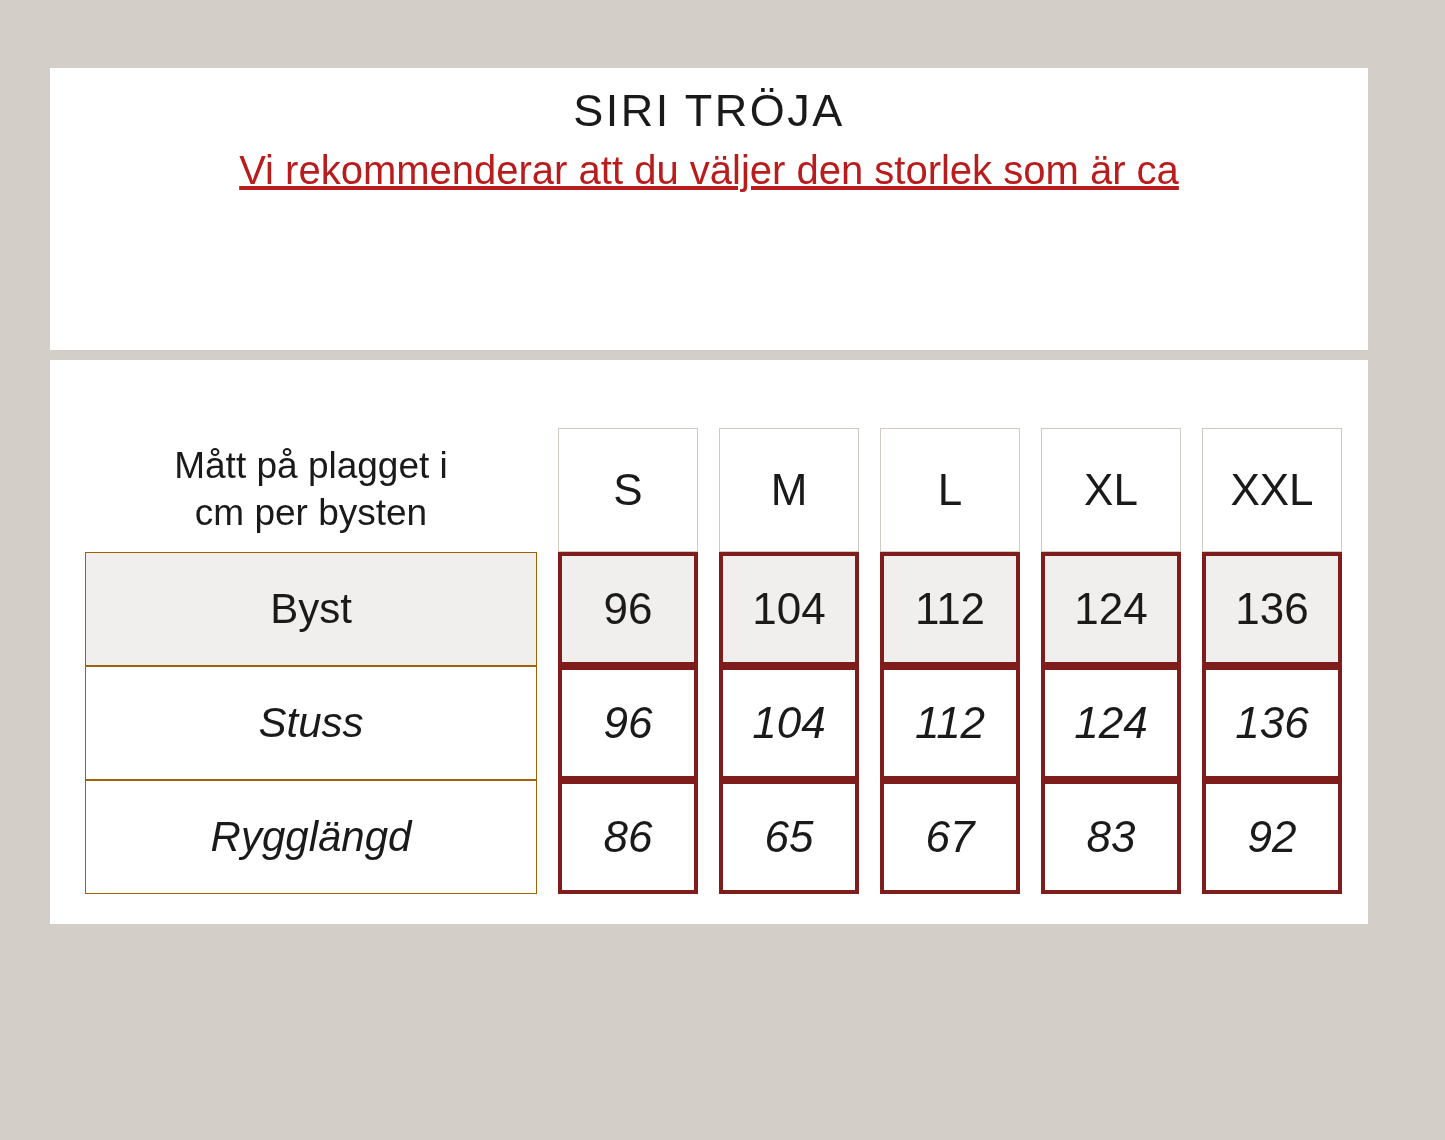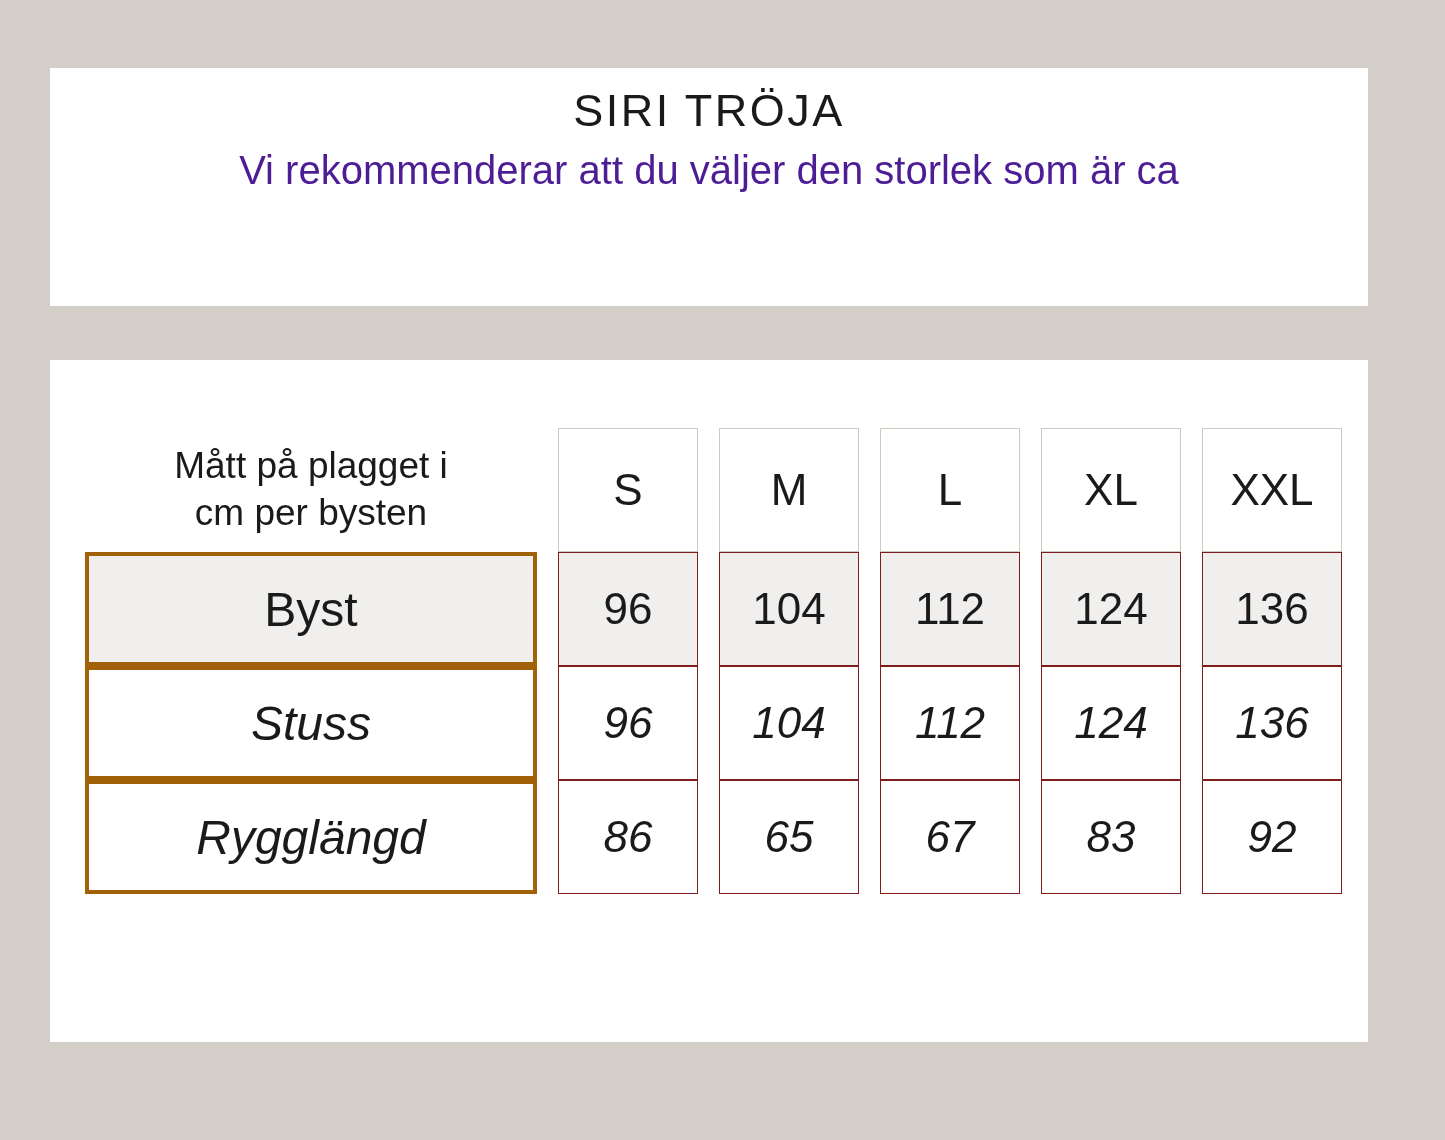--- a/index.html
+++ b/index.html
@@ -20,21 +20,21 @@
     height: 1140px;
     box-sizing: border-box;
   }
 
   
   .header-panel {
     position: absolute;
     left: 50px;
     top: 68px;
     width: 1318px;
-    height: 238px;
+    height: 282px;
     background: #ffffff;
     display: flex;
     flex-direction: column;
     align-items: center;
     justify-content: flex-start;
     padding-top: 16px;
     box-sizing: border-box;
   }
 
   .chart-title {
@@ -43,38 +43,39 @@
     letter-spacing: 2.5px;
     color: #1a1a1a;
     line-height: 1.22;
     text-align: center;
     white-space: nowrap;
   }
 
   .chart-subtitle {
     font-size: 40px;
     font-weight: 300;
-    color: #4c1d95;
+    color: #b91c1c;
     line-height: 1.28;
     text-align: center;
     margin-top: 6px;
     max-width: 1260px;
+    text-decoration: underline;
   }
   .chart-subtitle .sub-line {
     display: block;
     white-space: nowrap;
   }
 
   
   .table-panel {
     position: absolute;
     left: 50px;
     top: 360px;
     width: 1318px;
-    height: 682px;
+    height: 564px;
     background: #ffffff;
     box-sizing: border-box;
   }
 
   .size-table {
     position: absolute;
     left: 35px;
     top: 68px;
     width: 1255px;
   }
@@ -115,29 +116,29 @@
 
   .hdr-size {
     border: 1px solid #cfcabf;
     background: #ffffff;
     font-size: 44px;
     height: 122px;
   }
 
   
   .row-label {
-    border: 4px solid #a16207;
+    border: 1px solid #a16207;
     text-align: left;
-    font-size: 48px;
+    font-size: 42px;
     padding-left: 14px;
     height: 106px;
   }
 
   .row-value {
-    border: 1px solid #7f1d1d;
+    border: 4px solid #7f1d1d;
     font-size: 44px;
     height: 106px;
   }
 
   tr.shaded .row-label,
   tr.shaded .row-value {
     background: #f0efed;
   }
   tr.plain .row-label,
   tr.plain .row-value {

